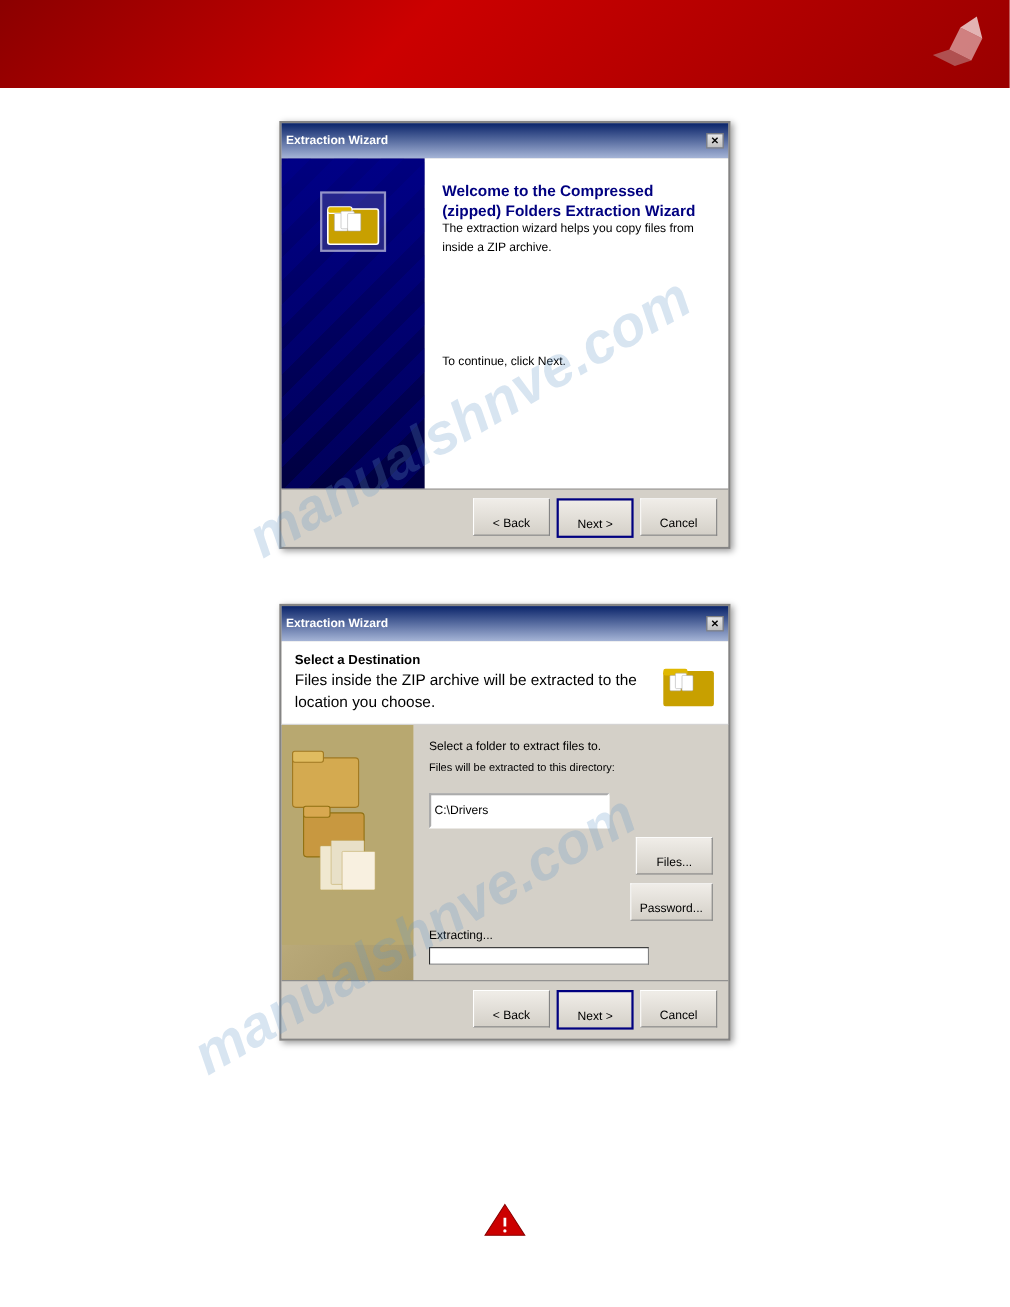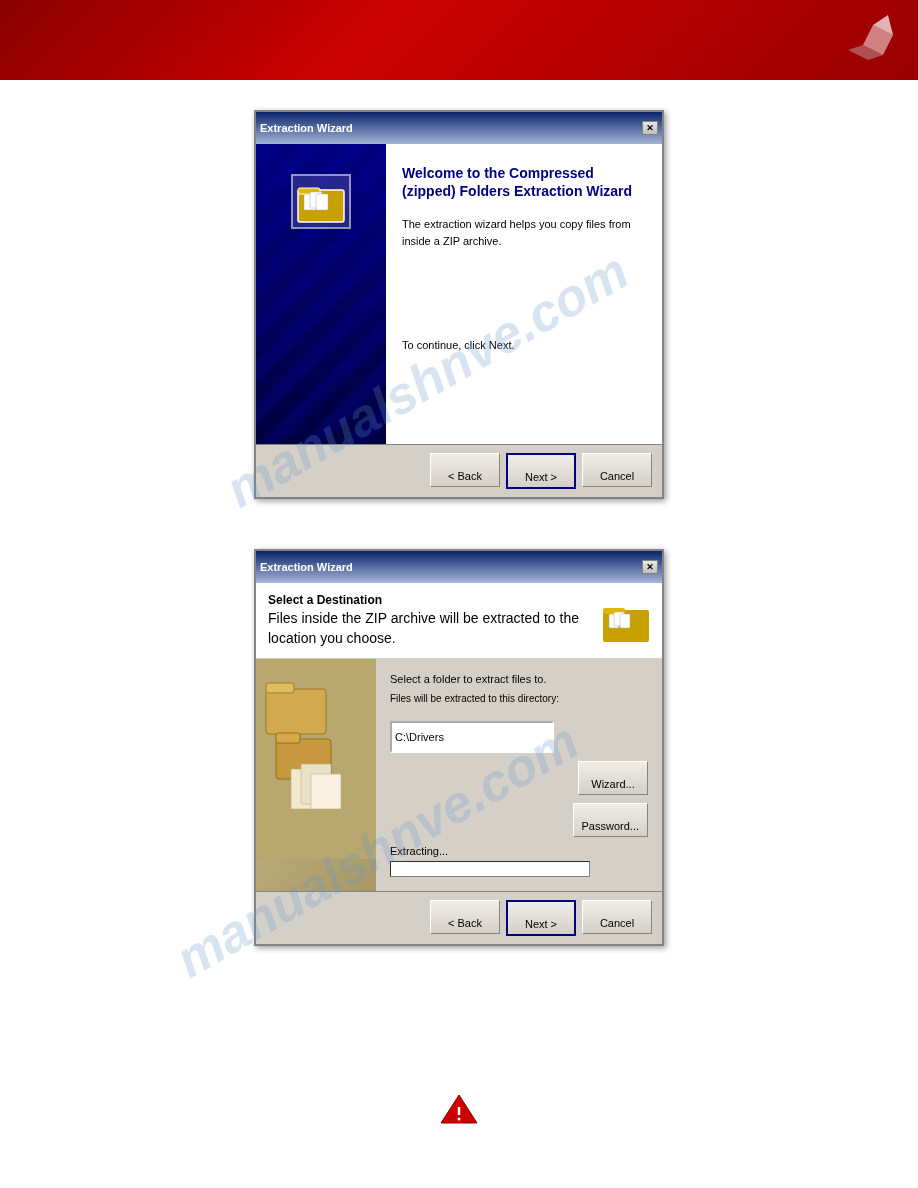--- a/index.html
+++ b/index.html
@@ -138,21 +138,20 @@
 
     .dialog1-right {
       flex: 1;
       padding: 20px 16px;
       background: #ffffff;
     }
     .dialog1-title {
       font-size: 14px;
       font-weight: bold;
       color: #000080;
-      margin-bottom: 16px;
       line-height: 1.3;
     }
     .dialog1-desc {
       font-size: 11px;
       color: #000;
       margin-bottom: 30px;
       line-height: 1.5;
     }
     .dialog1-continue {
       font-size: 11px;
@@ -403,21 +402,21 @@
         </div>
       </div>
 
       <div class="dialog2-right">
         <div class="dialog2-label">Select a folder to extract files to.</div>
         <div class="dialog2-sublabel">Files will be extracted to this directory:</div>
         <div class="dialog2-input-row">
           <input class="dialog2-input" type="text" value="C:\Drivers" style="">
         </div>
         <div class="dialog2-btn-row">
-          <button class="win-btn">Wizard...</button>
+          <button class="win-btn">Files...</button>
         </div>
         <div class="dialog2-btn-row">
           <button class="win-btn">Password...</button>
         </div>
         <div class="extracting-label">Extracting...</div>
         <div class="progress-bar-container">
           <div class="progress-bar-fill"></div>
         </div>
       </div>
     </div>

